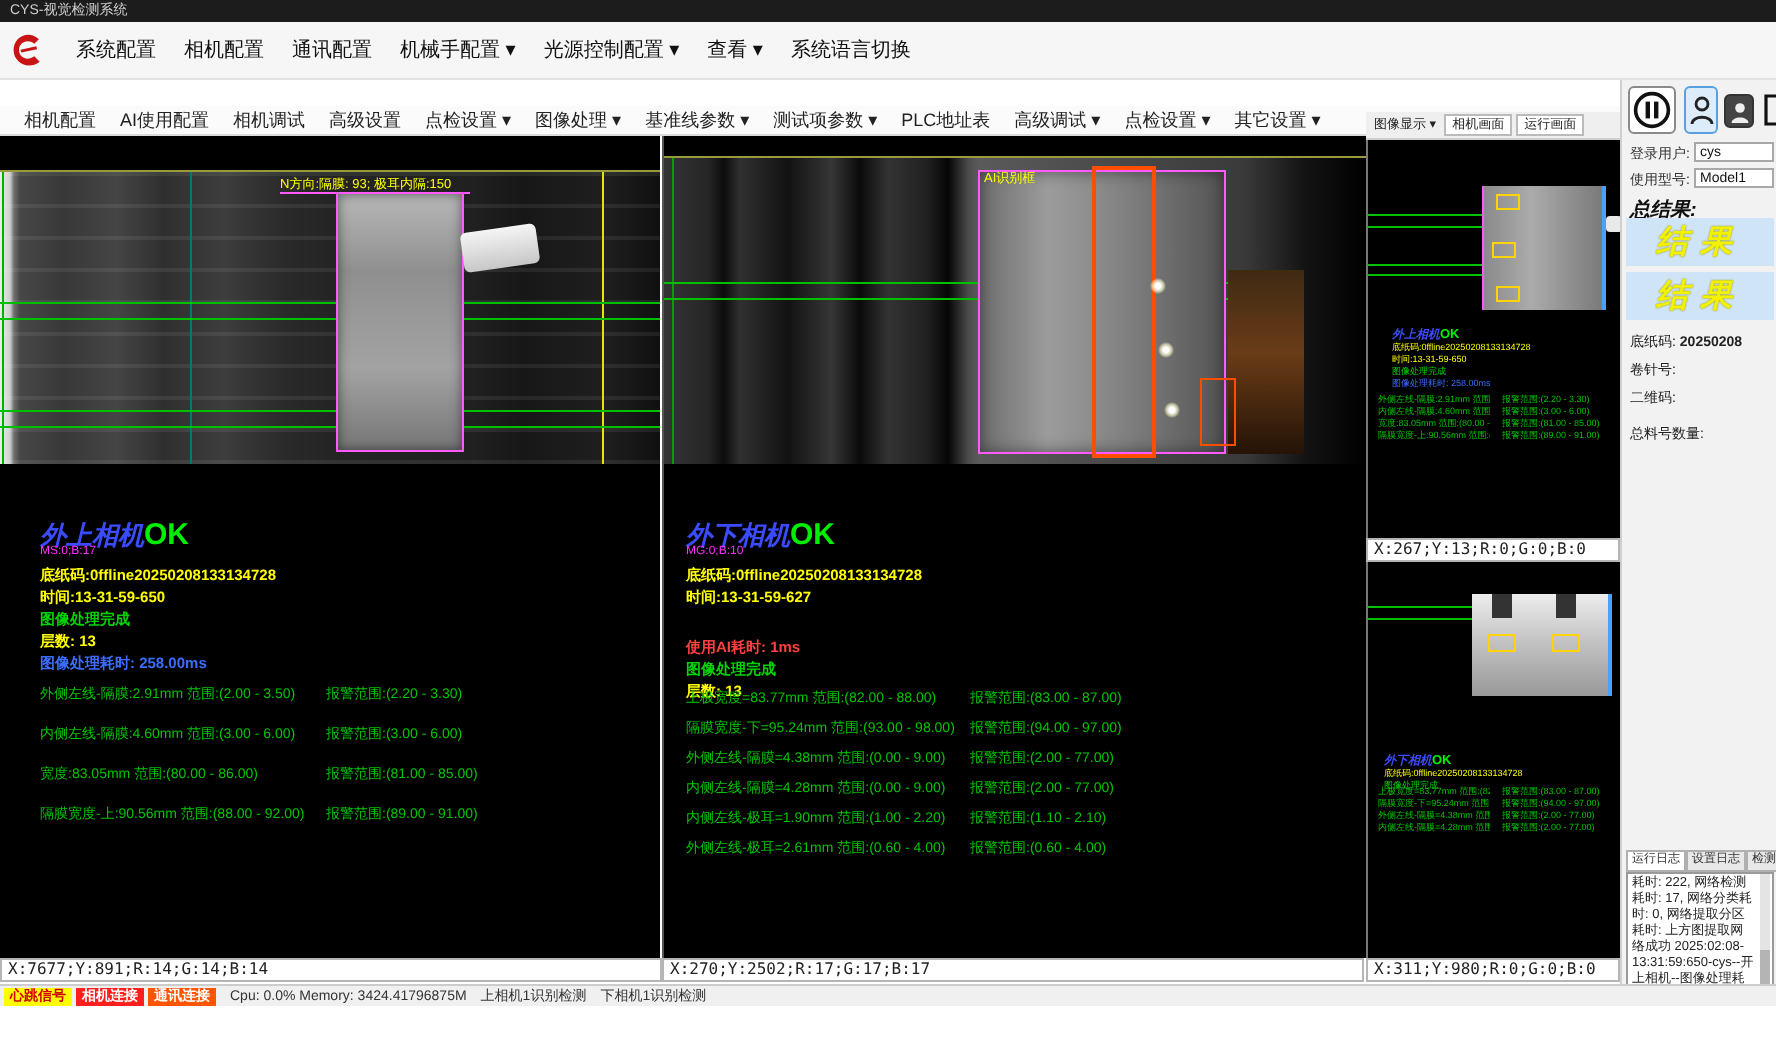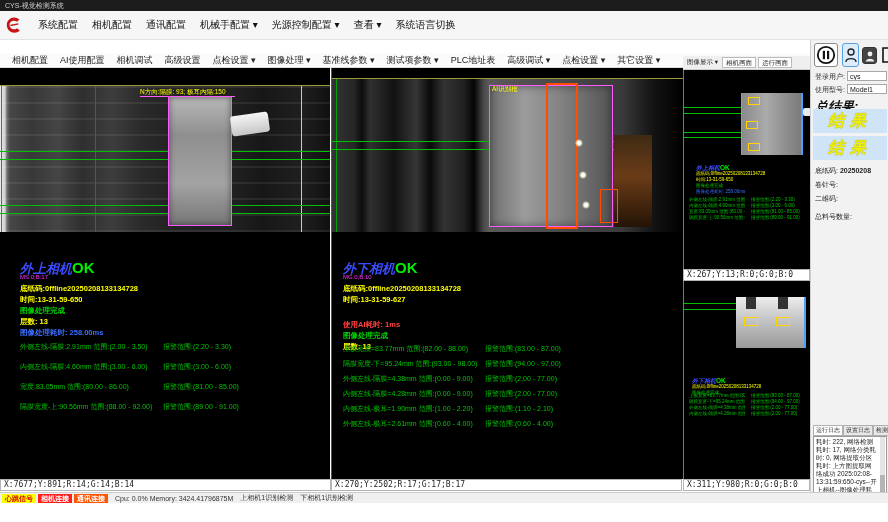--- a/index.html
+++ b/index.html
@@ -94,21 +94,21 @@
   #panel { position:absolute; left:810px; top:40px; width:78px; height:463px; background:#f2f2f2; border-left:1px solid #cfcfcf; }
   .pbtn { position:absolute; background:#fff; border:1px solid #8a8a8a; border-radius:3px;
     display:flex; align-items:center; justify-content:center; cursor:pointer; }
   #btn-pause { left:3px; top:3px; width:24px; height:24px; }
   #btn-user  { left:31px; top:3px; width:17px; height:24px; background:#dcecfb; border-color:#5aa0e0; }
   #btn-user2 { left:51px; top:7px; width:15px; height:17px; background:#444; border-color:#333; }
   #btn-exit  { left:69px; top:5px; width:18px; height:20px; border:none; background:transparent; }
   .field-row { position:absolute; left:4px; width:72px; height:11px; font-size:7px; color:#333; }
   .field-input { position:absolute; right:0; top:-1px; width:40px; height:10px; border:1px solid #a8a8a8;
     background:#fff; font-size:7px; padding:0 2px; color:#111; font-family:"Liberation Sans",sans-serif; }
-  .sec-label { position:absolute; left:4px; font-size:13px; font-weight:bold; font-style:italic; color:#111; }
+  .sec-label { position:absolute; left:4px; font-size:10px; font-weight:bold; font-style:italic; color:#111; }
   .result-box { position:absolute; left:2px; width:74px; height:24px; background:#cfe4f7;
     display:flex; align-items:center; justify-content:space-around; padding:0 8px;
     font-size:16px; font-weight:bold; font-style:italic; color:#f2f200;
     text-shadow:0 0 1px #8a8a00; letter-spacing:6px; overflow:hidden; white-space:nowrap; }
   .info-row { position:absolute; left:4px; font-size:7px; color:#222; white-space:nowrap; }
   .log-tabs { position:absolute; left:2px; top:385px; width:74px; height:11px; display:flex; font-size:6px; }
   .log-tab { border:1px solid #b0b0b0; background:#e8e8e8; padding:0 2px; line-height:9px; color:#333; white-space:nowrap; }
   .log-tab.active { background:#fff; }
   .log-box { position:absolute; left:2px; top:396px; width:74px; height:62px; background:#fff;
     border:1px solid #9a9a9a; font-size:6.5px; line-height:8px; color:#222; padding:1px 8px 1px 2px; overflow:hidden; }

